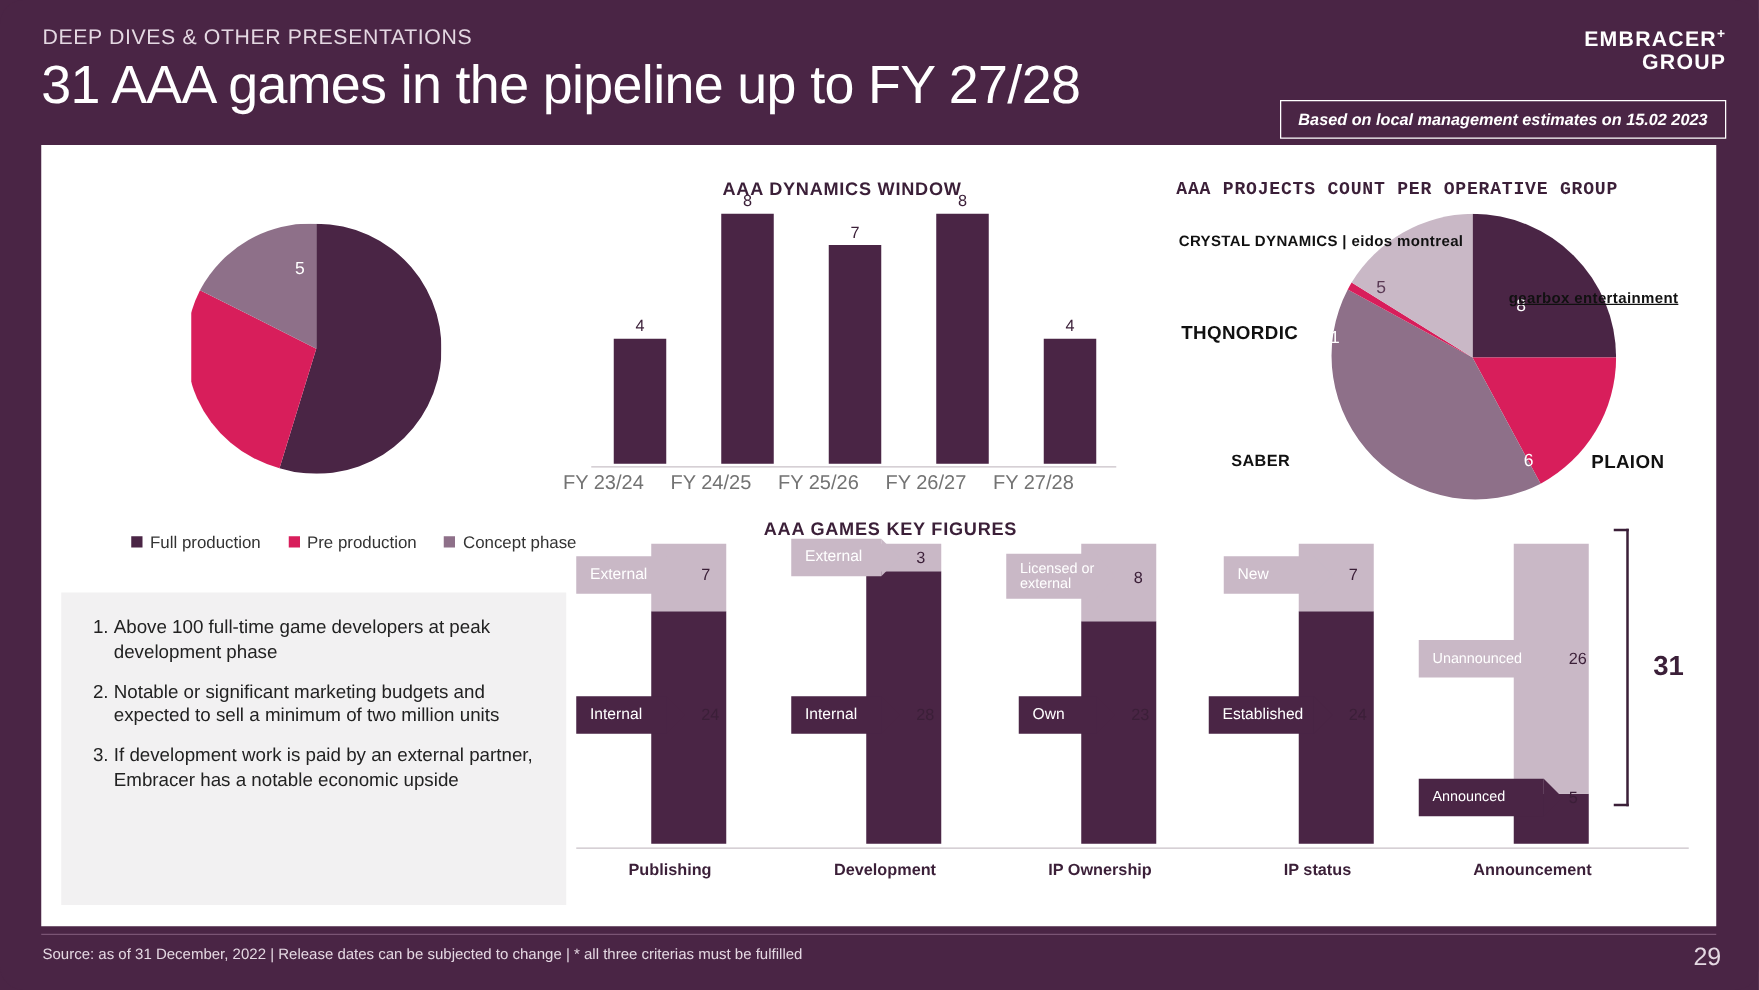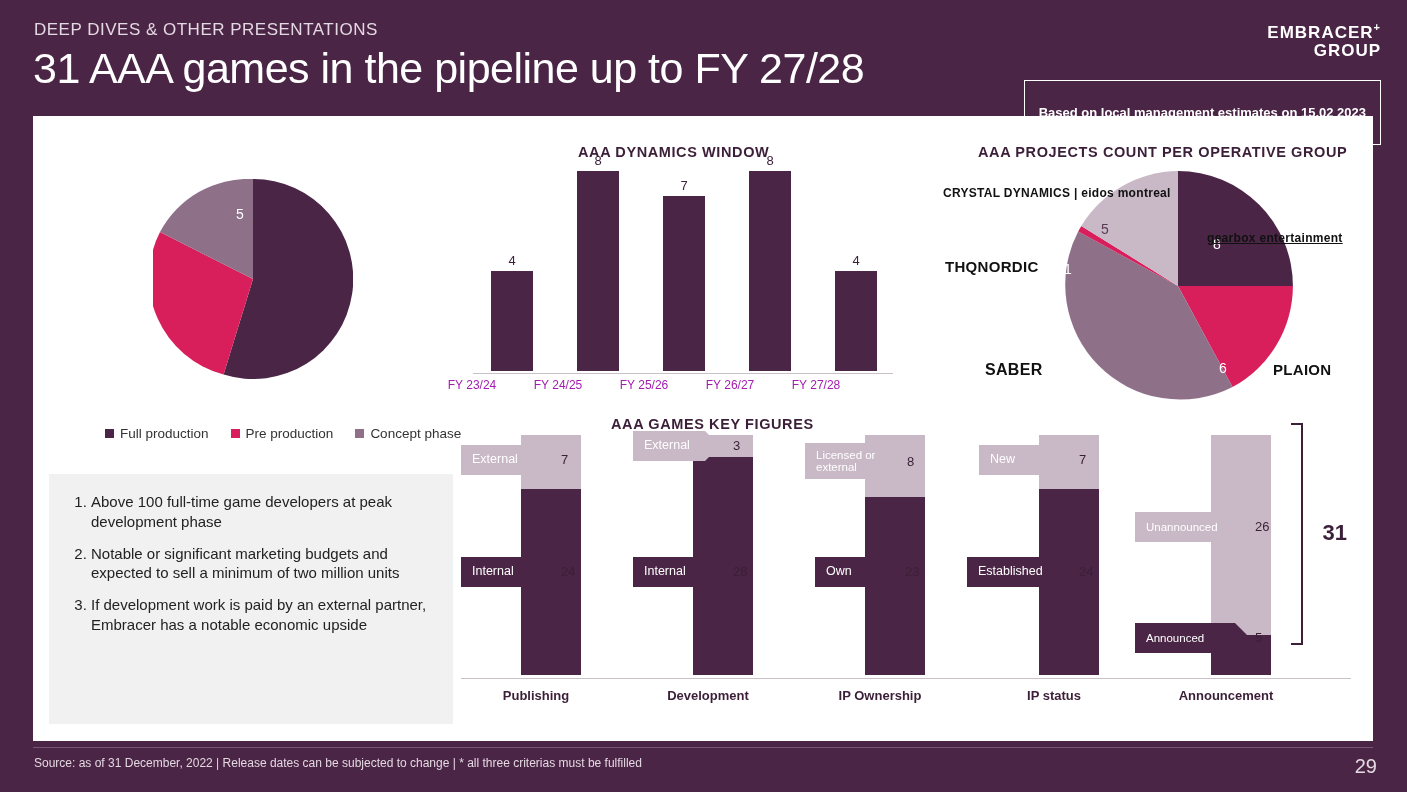--- a/index.html
+++ b/index.html
@@ -24,22 +24,22 @@
     position: absolute; right: 26px; top: 22px;
     color: #ffffff; text-align: right; line-height: 1.05;
   }
   .logo .l1 { font-size: 17px; font-weight: bold; letter-spacing: 1px; }
   .logo .l2 { font-size: 17px; font-weight: bold; letter-spacing: 1px; }
   .logo sup { font-size: 11px; }
 
   .estimate-box {
     position: absolute; right: 26px; top: 80px;
     border: 1px solid #ffffff; color: #ffffff;
-    font-size: 13px; font-weight: bold; 
-    padding: 24px 14px;
+    font-size: 13px; font-weight: bold; font-style: italic;
+    padding: 7px 14px;
   }
 
   
   .canvas {
     position: absolute; left: 33px; top: 116px;
     width: 1340px; height: 625px; background: #ffffff;
   }
 
   .sec-title {
     position: absolute; font-size: 14.5px; font-weight: bold;
@@ -52,21 +52,21 @@
 
   .legend { position: absolute; left: 72px; top: 310px; display: flex; gap: 22px; font-size: 13.5px; color: #333; }
   .legend .it { display: flex; align-items: center; gap: 6px; }
   .legend .sw { width: 9px; height: 9px; display: inline-block; }
 
   
   .barchart { position: absolute; left: 440px; top: 55px; width: 420px; height: 200px; }
   .bcol { position: absolute; bottom: 0; width: 42px; background: #4A2545; }
   .bval { position: absolute; width: 42px; text-align: center; font-size: 13px; color: #3B1F38; }
   .baxis { position: absolute; left: 440px; top: 257px; width: 420px; border-top: 1px solid #C9C1C7; }
-  .btick { position: absolute; top: 262px; font-size: 12px; color: #a21caf; text-align: center; width: 86px; }
+  .btick { position: absolute; top: 262px; font-size: 16px; color: #737373; text-align: right; width: 86px; }
 
   
   #pie2 { position: absolute; left: 1030px; top: 55px; width: 230px; height: 230px; }
   .brandlabel { position: absolute; font-size: 12px; font-weight: bold; color: #111; letter-spacing: .3px; }
 
   
   .kf-title { position: absolute; left: 578px; top: 300px; }
   .kfgroup { position: absolute; bottom: 66px; }
   .kfbar { position: absolute; bottom: 0; }
   .kfcat { position: absolute; bottom: -28px; width: 100%; text-align: center; font-size: 13px; font-weight: bold; color: #3B1F38; }
@@ -152,39 +152,39 @@
       <div class="bval" style="left:276px; top:-18px;">8</div>
       <div class="bval" style="left:362px; top:82px;">4</div>
     </div>
     <div class="baxis"></div>
     <div class="btick" style="left:396px;">FY 23/24</div>
     <div class="btick" style="left:482px;">FY 24/25</div>
     <div class="btick" style="left:568px;">FY 25/26</div>
     <div class="btick" style="left:654px;">FY 26/27</div>
     <div class="btick" style="left:740px;">FY 27/28</div>
 
-    <div class="sec-title" style="left:945px; top:28px;">AAA PROJECTS COUNT PER OPERATIVE GROUP</div>
+    <div class="sec-title" style="left:908px; top:28px;font-family:Liberation Mono, monospace;">AAA PROJECTS COUNT PER OPERATIVE GROUP</div>
 
     <svg id="pie2" viewBox="0 0 230 230">
 
       <path d="M115,115 L115,0 A115,115 0 0,1 229.9,115 Z" fill="#4A2545"></path>
       <path d="M115,115 L229.9,115 A115,115 0 0,1 169.5,216.0 Z" fill="#D81E5B"></path>
       <path d="M115,115 L169.5,216.0 A115,115 0 0,1 15.2,60.5 Z" fill="#8E7089"></path>
       <path d="M115,115 L15.2,60.5 A115,115 0 0,1 18.3,54.9 Z" fill="#D81E5B"></path>
       <path d="M115,115 L18.3,54.9 A115,115 0 0,1 115,0 Z" fill="#C9B8C6"></path>
     </svg>
     <div class="pielabel" style="left:1180px; top:120px;">8</div>
     <div class="pielabel" style="left:1186px; top:244px;">6</div>
     <div class="pielabel" style="left:1050px; top:250px;">11</div>
     <div class="pielabel" style="left:1031px; top:145px;">1</div>
     <div class="pielabel" style="left:1068px; top:105px; color:#5a3a55;">5</div>
 
     <div class="brandlabel" style="left:910px; top:70px;">CRYSTAL DYNAMICS | eidos montreal</div>
     <div class="brandlabel" style="left:912px; top:142px; font-size:15px;">THQNORDIC</div>
-    <div class="brandlabel" style="left:952px; top:245px; font-size:16px;">SABER</div>
+    <div class="brandlabel" style="left:952px; top:245px; font-size:13px;">SABER</div>
     <div class="brandlabel" style="left:1174px; top:115px;text-decoration:underline;">gearbox entertainment</div>
     <div class="brandlabel" style="left:1240px; top:245px; font-size:15px;">PLAION</div>
 
     <div class="sec-title kf-title">AAA GAMES KEY FIGURES</div>
 
     <div class="kfgroup" style="left:428px; width:150px; height:240px;">
       <div class="kfbar" style="left:60px; width:60px; height:186px; background:#4A2545;"></div>
       <div class="kfbar" style="left:60px; width:60px; height:240px; bottom:186px; height:54px; background:#C9B8C6;"></div>
       <div class="tag" style="left:0px; bottom:200px; width:72px; background:#C9B8C6;">
         <span class="light">External</span>

